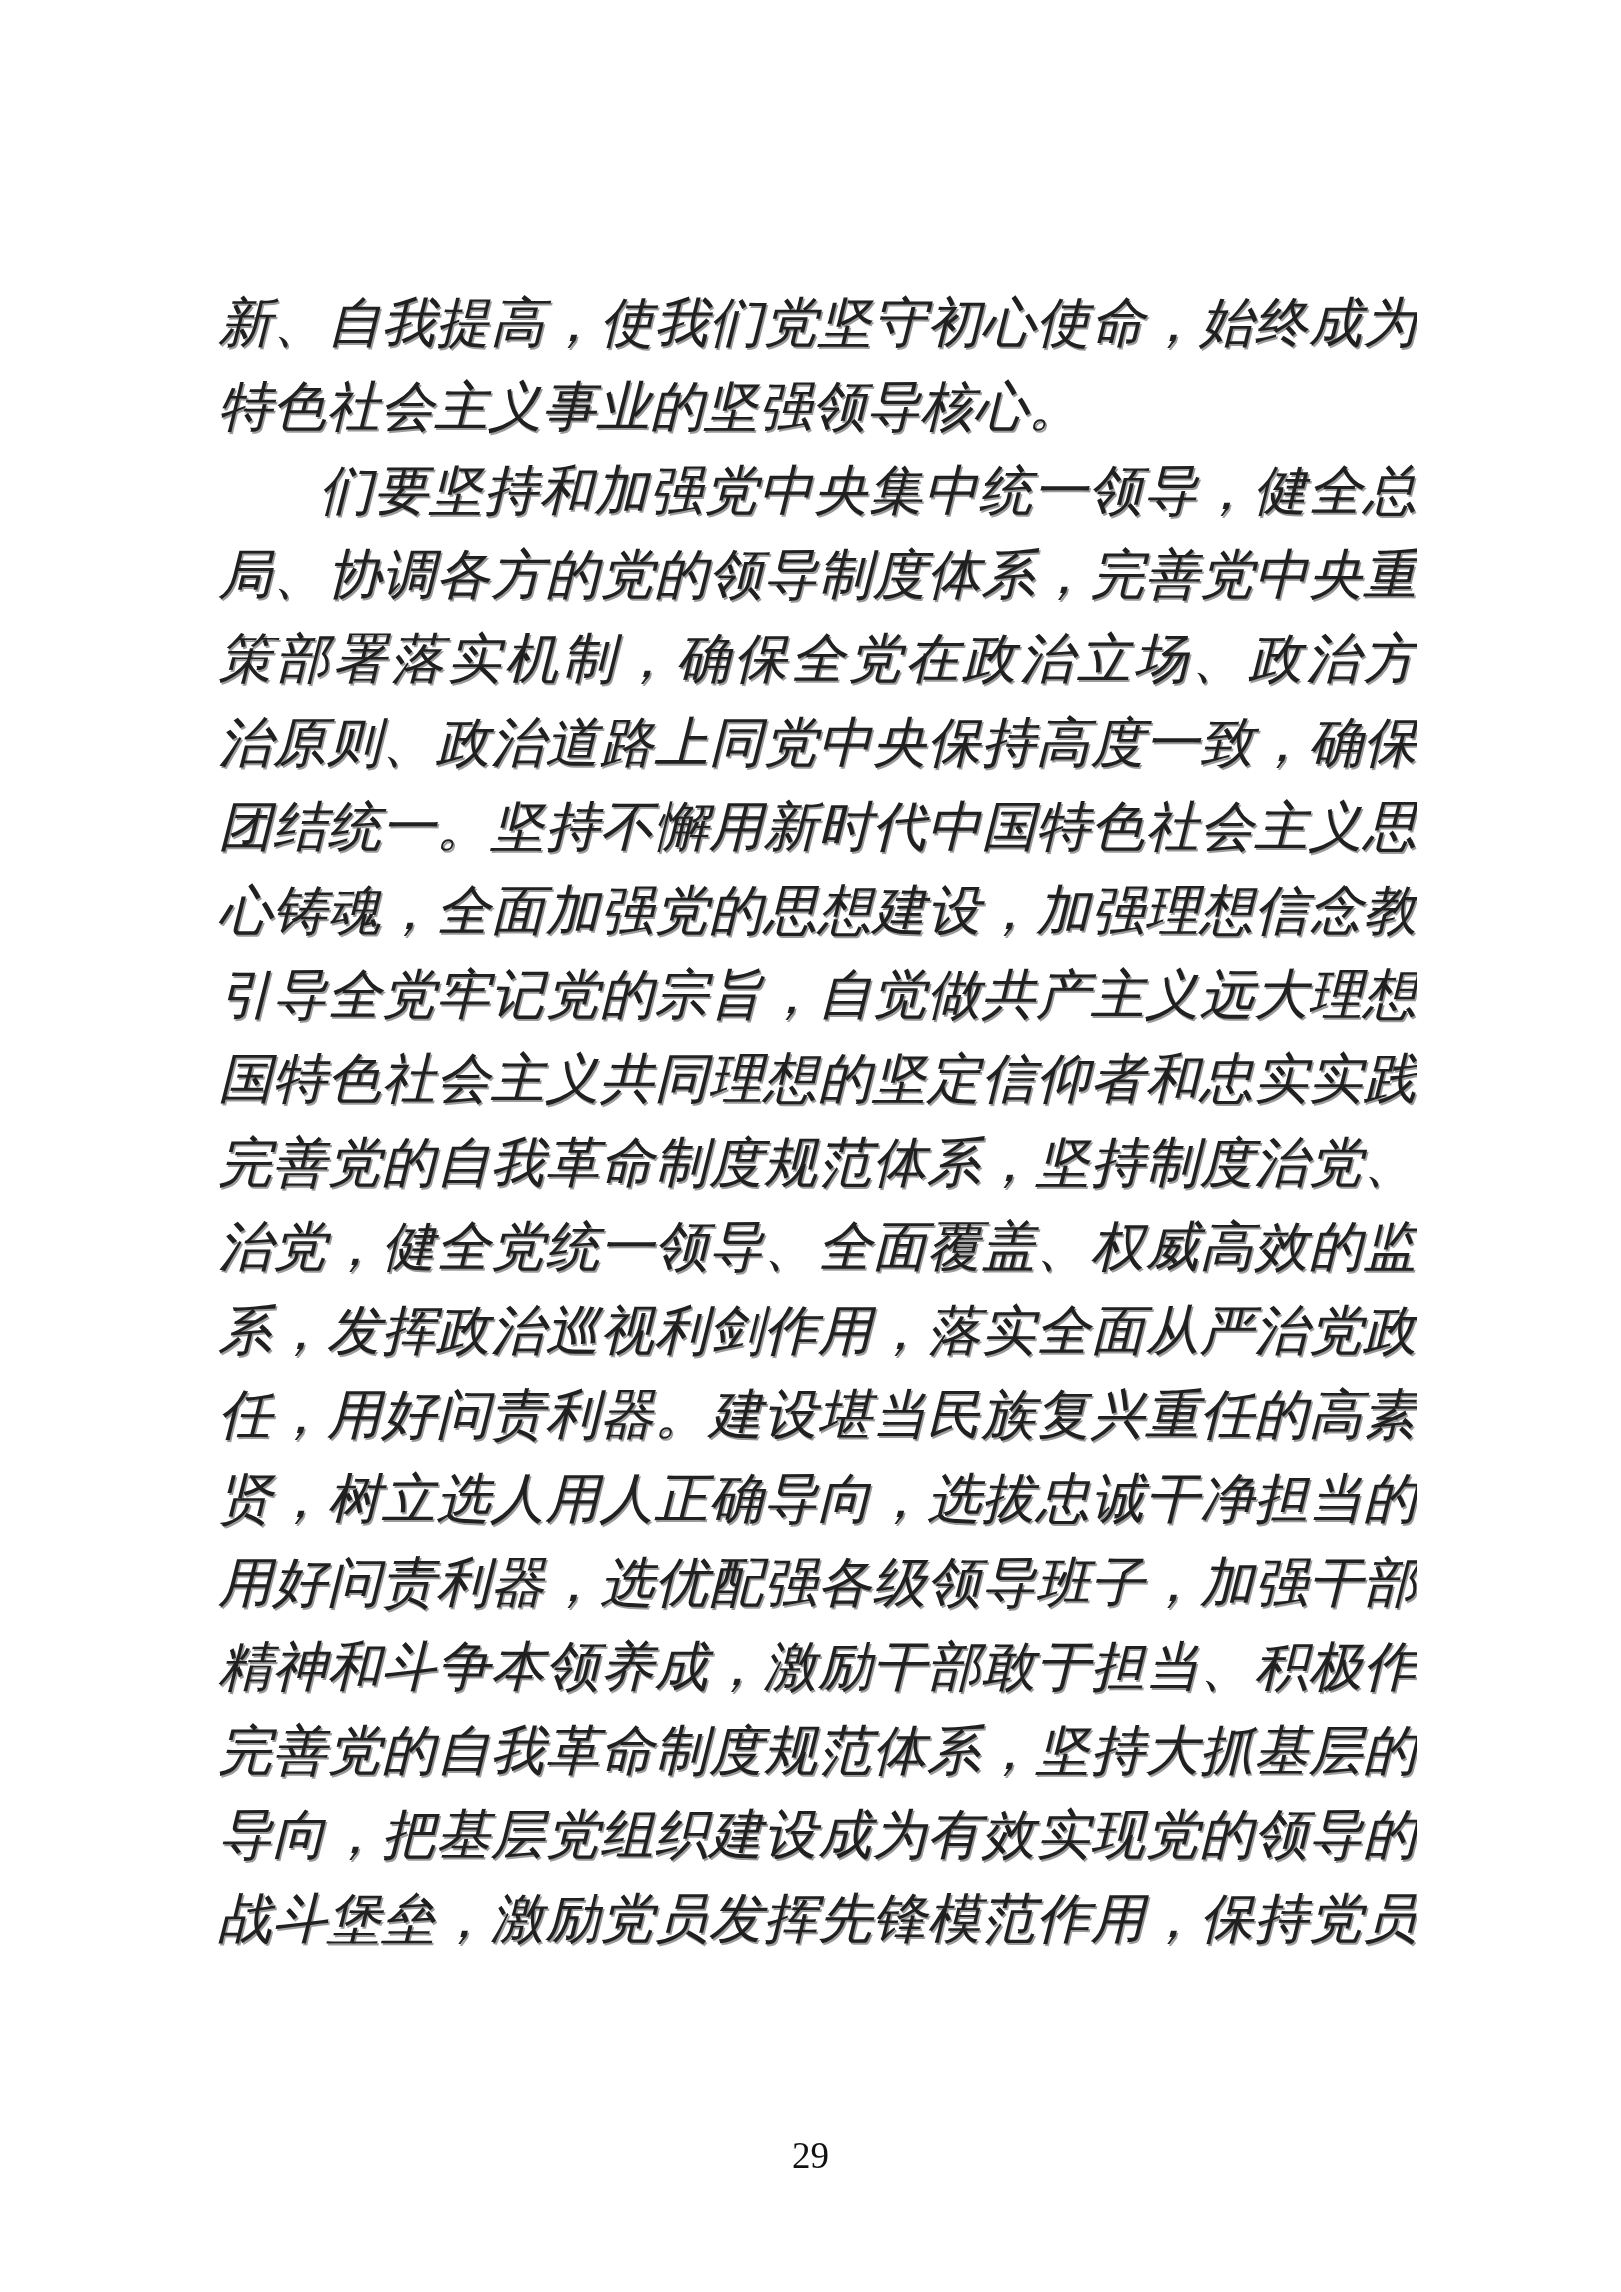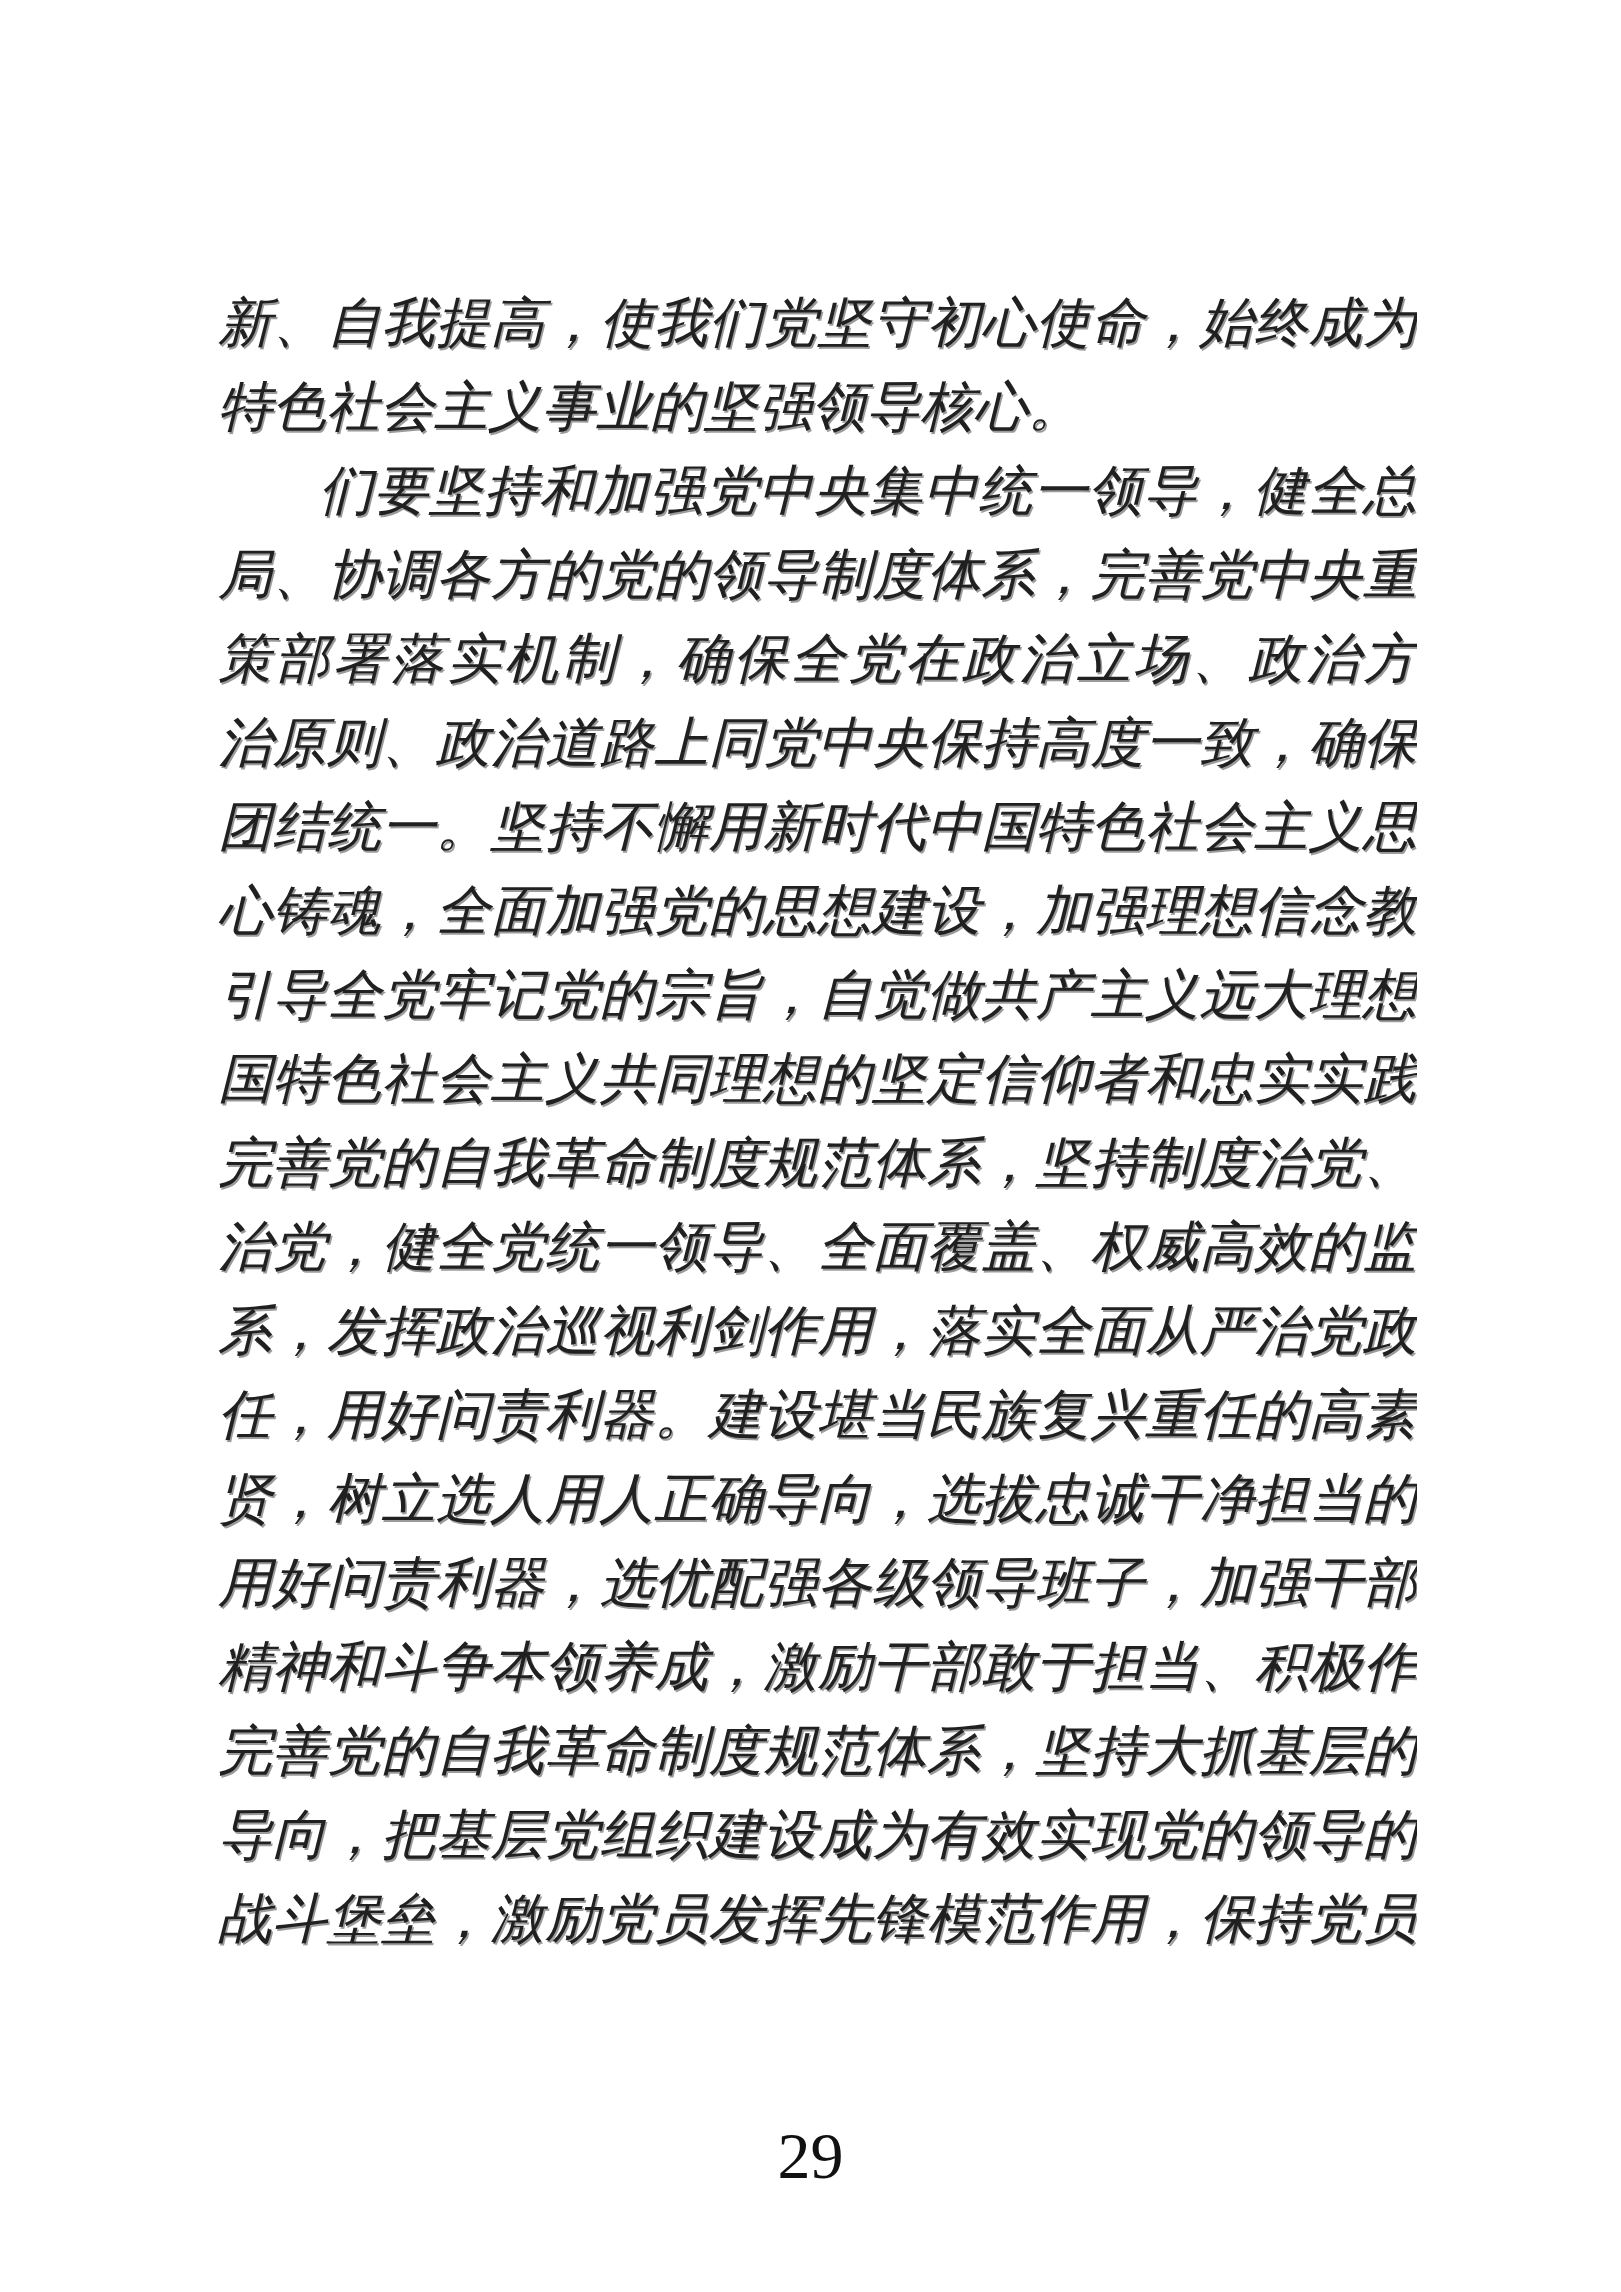--- a/index.html
+++ b/index.html
@@ -41,21 +41,21 @@
     text-indent: 101px;
   }
   .page-number {
     position: absolute;
     left: 0;
     top: 2114px;
     width: 100%;
     height: 84px;
     line-height: 84px;
     text-align: center;
-    font-size: 66px;
+    font-size: 37px;
     color: #111111;
   }
 </style>
 </head>
 <body>
 
 <div class="page">
 
   <div class="text-block">
 

